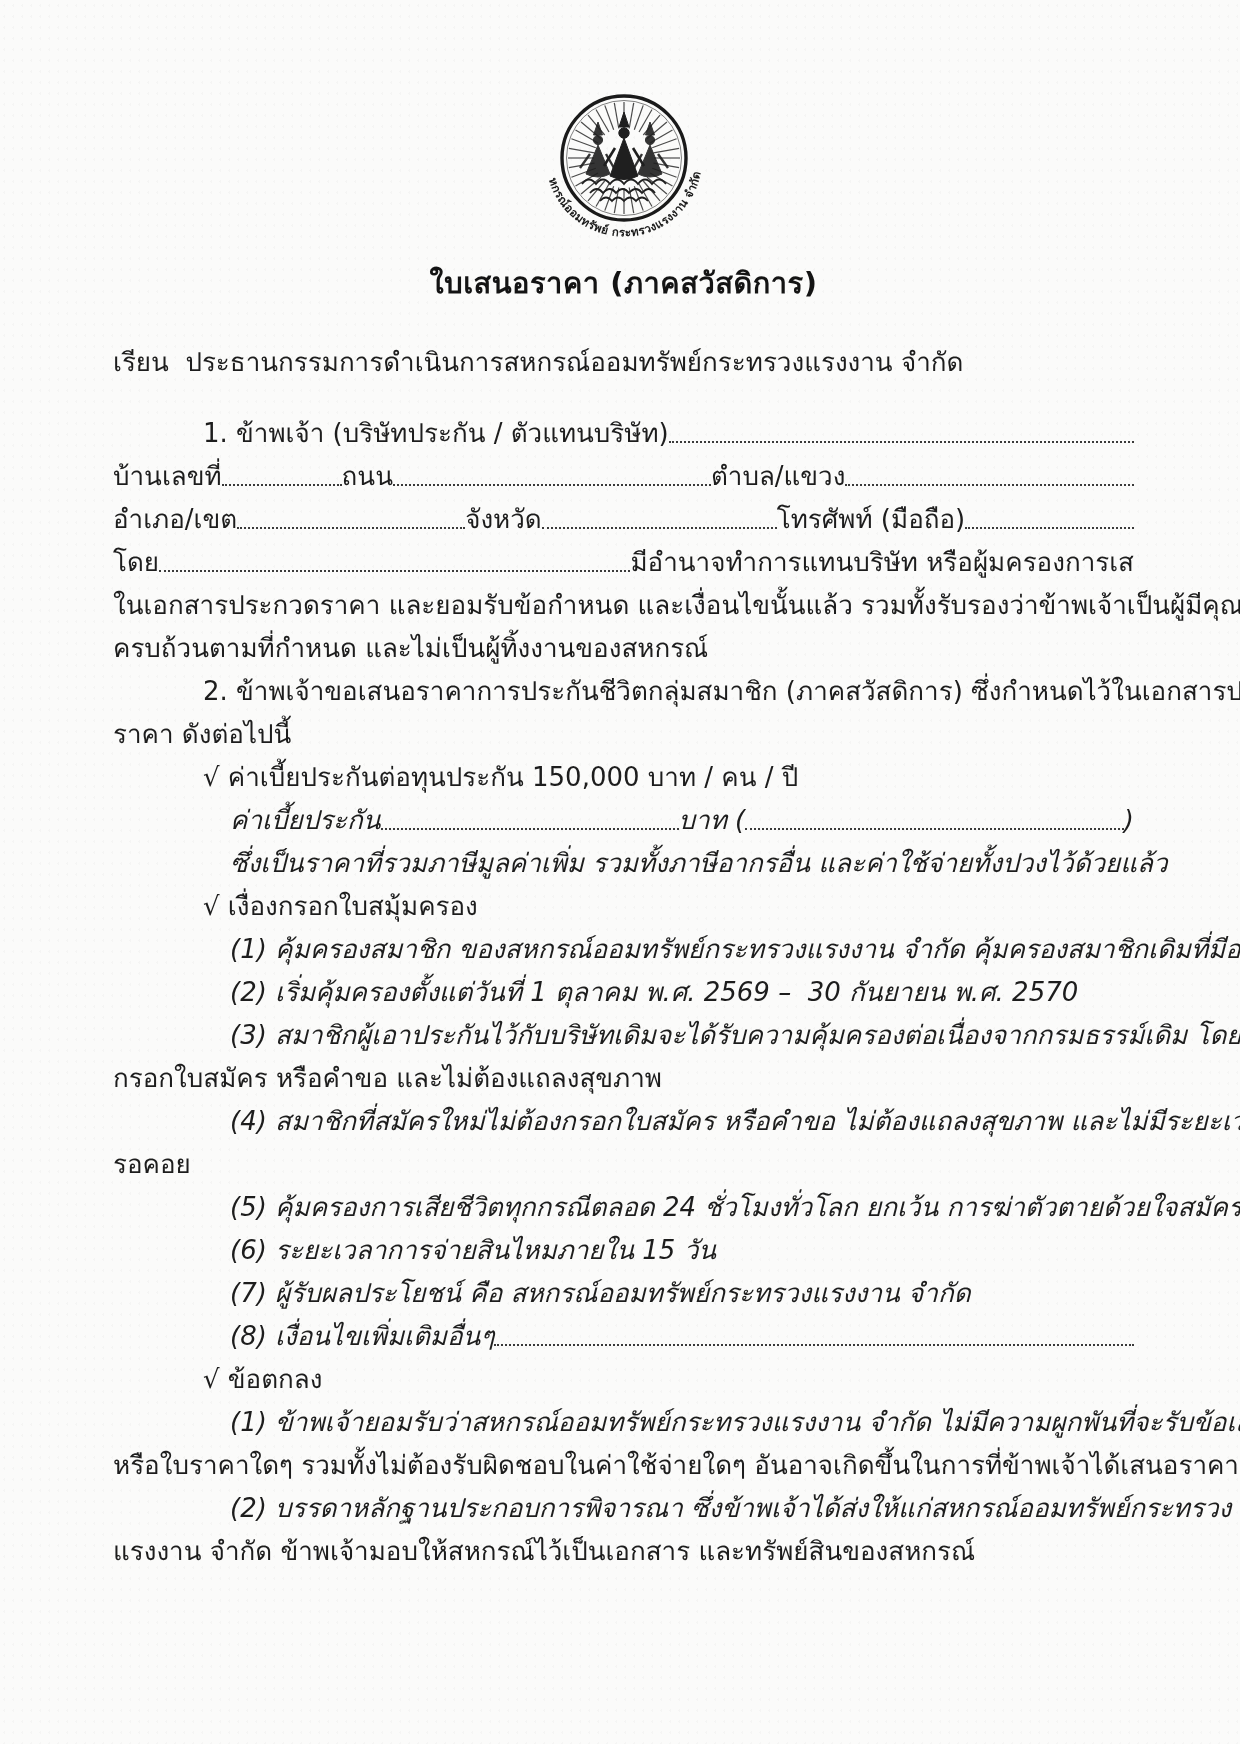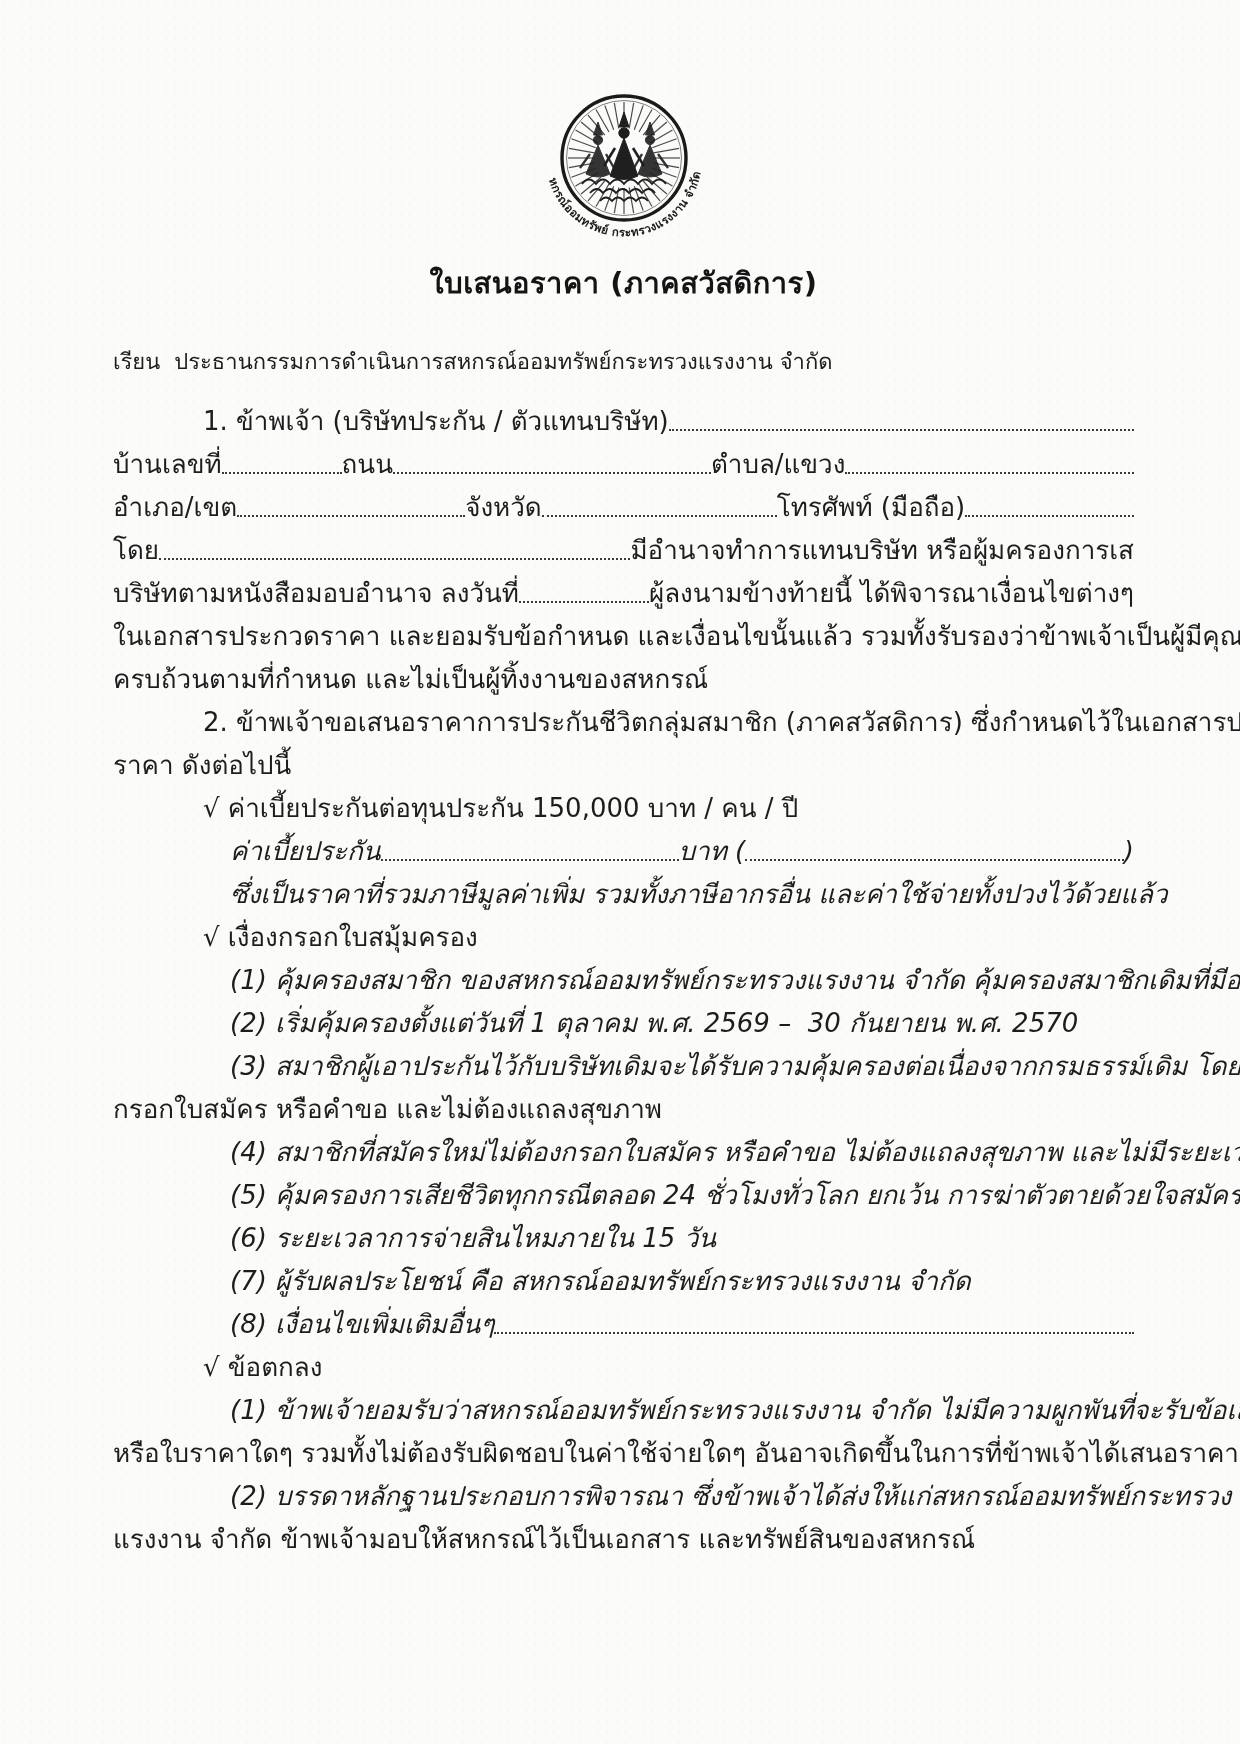--- a/index.html
+++ b/index.html
@@ -31,23 +31,23 @@
     font-weight: bold;
     letter-spacing: 0.5px;
     color: #141414;
     white-space: pre;
   }
   .salutation {
     margin-top: 34px;
     height: 43px;
     display: flex;
     align-items: center;
-    font-size: 22px;
+    font-size: 26px;
     white-space: pre;
-    margin-bottom: 16px;
+    margin-bottom: 28px;
   }
   .doc-body { }
   .line {
     height: 43px;
     display: flex;
     align-items: center;
     font-size: 26px;
     white-space: pre;
   }
   .line .txt { flex: 0 0 auto; }
@@ -157,34 +157,34 @@
 
   <div class="salutation">
     <span class="txt">เรียน  ประธานกรรมการดำเนินการสหกรณ์ออมทรัพย์กระทรวงแรงงาน จำกัด</span>
   </div>
 
   <div class="doc-body">
       <div class="line m1"><span class="txt">1. ข้าพเจ้า (บริษัทประกัน / ตัวแทนบริษัท)</span><span class="dots fill"></span></div>
       <div class="line m0"><span class="txt">บ้านเลขที่</span><span class="dots" style="width: 120px;"></span><span class="txt">ถนน</span><span class="dots" style="width: 318px;"></span><span class="txt">ตำบล/แขวง</span><span class="dots fill"></span></div>
       <div class="line m0"><span class="txt">อำเภอ/เขต</span><span class="dots" style="width: 228px;"></span><span class="txt">จังหวัด</span><span class="dots" style="width: 235px;"></span><span class="txt">โทรศัพท์ (มือถือ)</span><span class="dots fill"></span></div>
       <div class="line m0"><span class="txt">โดย</span><span class="dots fill"></span><span class="txt">มีอำนาจทำการแทนบริษัท หรือผู้มครองการเส</span></div>
-      <div class="line m0"><span class="txt">บริษัทตามหนังสือมอบอำนาจ ลงวันที่</span><span class="dots fill"></span><span class="txt">ผู้ลงนามข้างท้ายนี้ ได้พิจารณาเงื่อนไขต่างๆ</span></div>
       <div class="line m0"><span class="txt">ในเอกสารประกวดราคา และยอมรับข้อกำหนด และเงื่อนไขนั้นแล้ว รวมทั้งรับรองว่าข้าพเจ้าเป็นผู้มีคุณสมบัติ</span></div>
       <div class="line m0"><span class="txt">ครบถ้วนตามที่กำหนด และไม่เป็นผู้ทิ้งงานของสหกรณ์</span></div>
       <div class="line m1"><span class="txt">2. ข้าพเจ้าขอเสนอราคาการประกันชีวิตกลุ่มสมาชิก (ภาคสวัสดิการ) ซึ่งกำหนดไว้ในเอกสารประกวด</span></div>
       <div class="line m0"><span class="txt">ราคา ดังต่อไปนี้</span></div>
       <div class="line m1"><span class="txt">√ ค่าเบี้ยประกันต่อทุนประกัน 150,000 บาท / คน / ปี</span></div>
       <div class="line m2"><span class="txt">ค่าเบี้ยประกัน</span><span class="dots" style="width: 298px;"></span><span class="txt">บาท (</span><span class="dots fill"></span><span class="txt">)</span></div>
       <div class="line m2"><span class="txt">ซึ่งเป็นราคาที่รวมภาษีมูลค่าเพิ่ม รวมทั้งภาษีอากรอื่น และค่าใช้จ่ายทั้งปวงไว้ด้วยแล้ว</span></div>
       <div class="line m1"><span class="txt">√ เงื่องกรอกใบสมุ้มครอง</span></div>
       <div class="line m2"><span class="txt">(1) คุ้มครองสมาชิก ของสหกรณ์ออมทรัพย์กระทรวงแรงงาน จำกัด คุ้มครองสมาชิกเดิมที่มีอายุ 20 – 75 ปี</span></div>
       <div class="line m2"><span class="txt">(2) เริ่มคุ้มครองตั้งแต่วันที่ 1 ตุลาคม พ.ศ. 2569 –  30 กันยายน พ.ศ. 2570</span></div>
       <div class="line m2"><span class="txt">(3) สมาชิกผู้เอาประกันไว้กับบริษัทเดิมจะได้รับความคุ้มครองต่อเนื่องจากกรมธรรม์เดิม โดยไม่ต้อง</span></div>
       <div class="line m0"><span class="txt">กรอกใบสมัคร หรือคำขอ และไม่ต้องแถลงสุขภาพ</span></div>
       <div class="line m2"><span class="txt">(4) สมาชิกที่สมัครใหม่ไม่ต้องกรอกใบสมัคร หรือคำขอ ไม่ต้องแถลงสุขภาพ และไม่มีระยะเวลา</span></div>
+      <div class="line m0"><span class="txt">รอคอย</span></div>
       <div class="line m2"><span class="txt">(5) คุ้มครองการเสียชีวิตทุกกรณีตลอด 24 ชั่วโมงทั่วโลก ยกเว้น การฆ่าตัวตายด้วยใจสมัคร ภายใน</span></div>
       <div class="line m2"><span class="txt">(6) ระยะเวลาการจ่ายสินไหมภายใน 15 วัน</span></div>
       <div class="line m2"><span class="txt">(7) ผู้รับผลประโยชน์ คือ สหกรณ์ออมทรัพย์กระทรวงแรงงาน จำกัด</span></div>
       <div class="line m2"><span class="txt">(8) เงื่อนไขเพิ่มเติมอื่นๆ</span><span class="dots fill"></span></div>
       <div class="line m1"><span class="txt">√ ข้อตกลง</span></div>
       <div class="line m2"><span class="txt">(1) ข้าพเจ้ายอมรับว่าสหกรณ์ออมทรัพย์กระทรวงแรงงาน จำกัด ไม่มีความผูกพันที่จะรับข้อเสนอนี้</span></div>
       <div class="line m0"><span class="txt">หรือใบราคาใดๆ รวมทั้งไม่ต้องรับผิดชอบในค่าใช้จ่ายใดๆ อันอาจเกิดขึ้นในการที่ข้าพเจ้าได้เสนอราคา</span></div>
       <div class="line m2"><span class="txt">(2) บรรดาหลักฐานประกอบการพิจารณา ซึ่งข้าพเจ้าได้ส่งให้แก่สหกรณ์ออมทรัพย์กระทรวง</span></div>
       <div class="line m0"><span class="txt">แรงงาน จำกัด ข้าพเจ้ามอบให้สหกรณ์ไว้เป็นเอกสาร และทรัพย์สินของสหกรณ์</span></div>
     </div>

